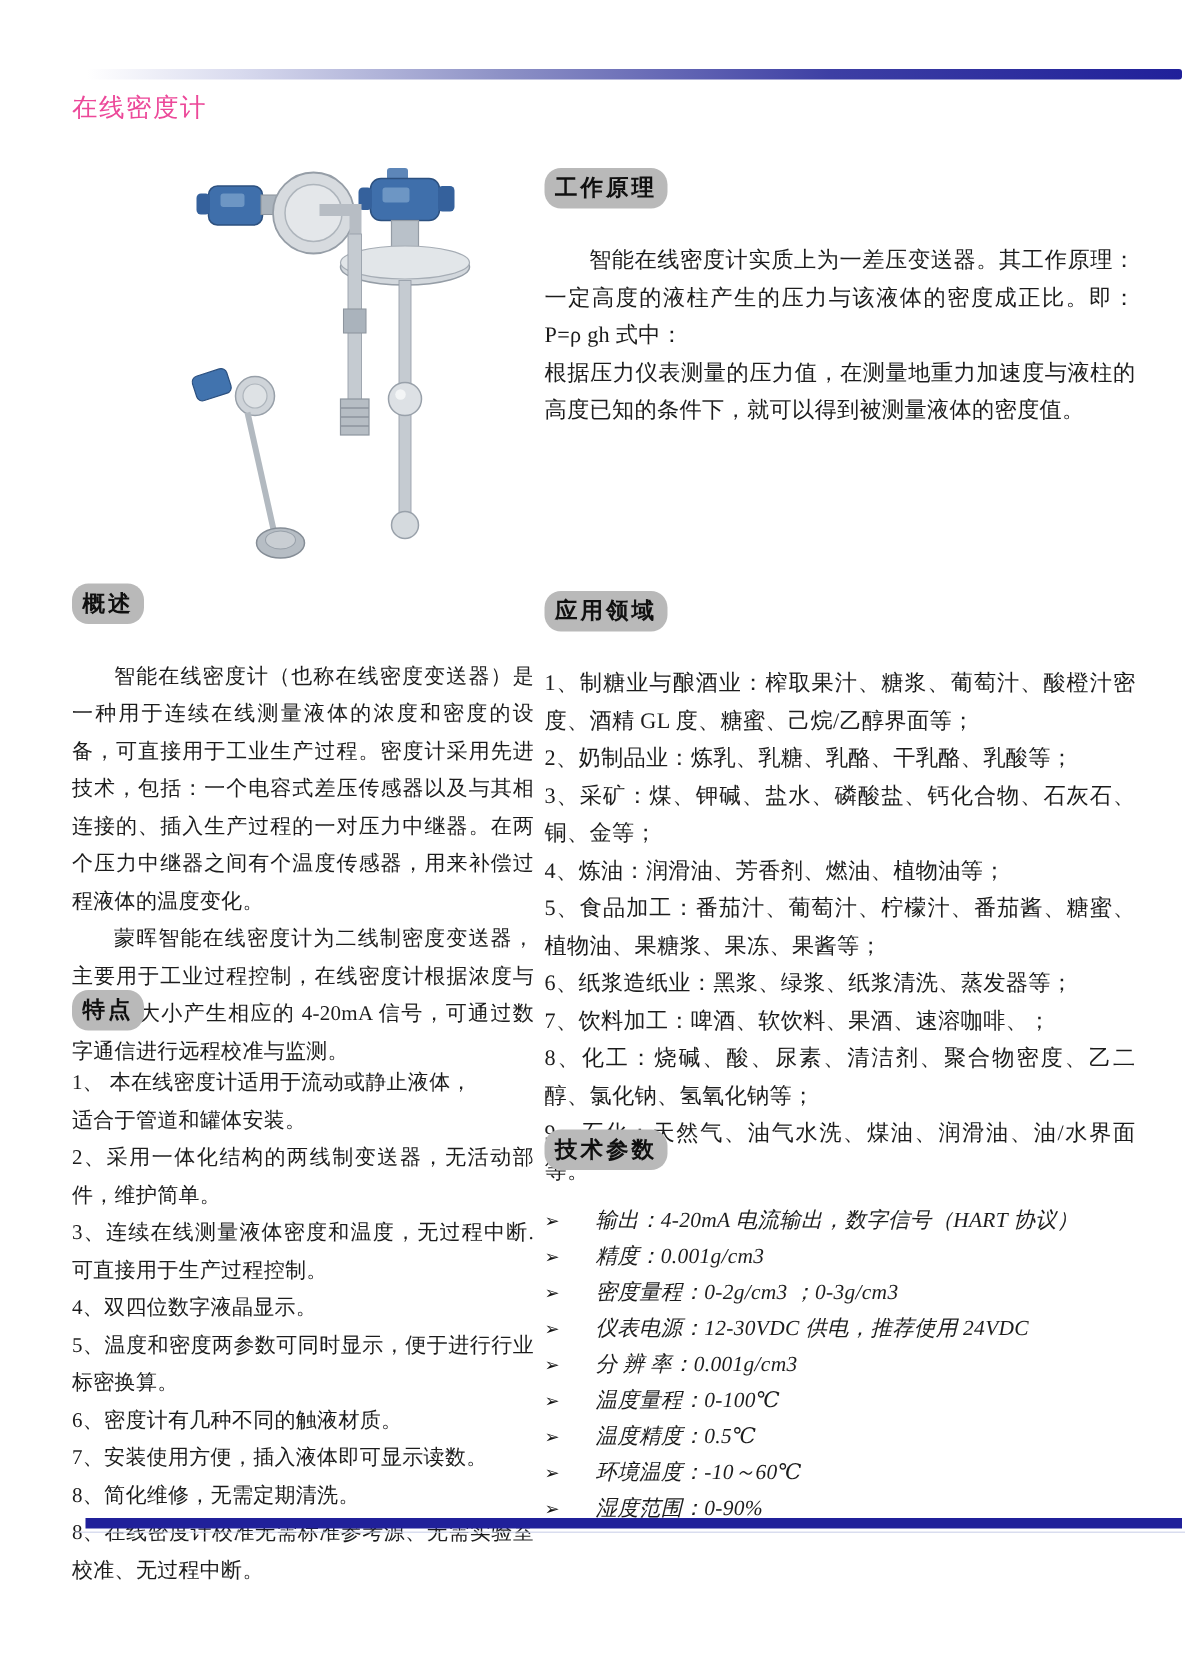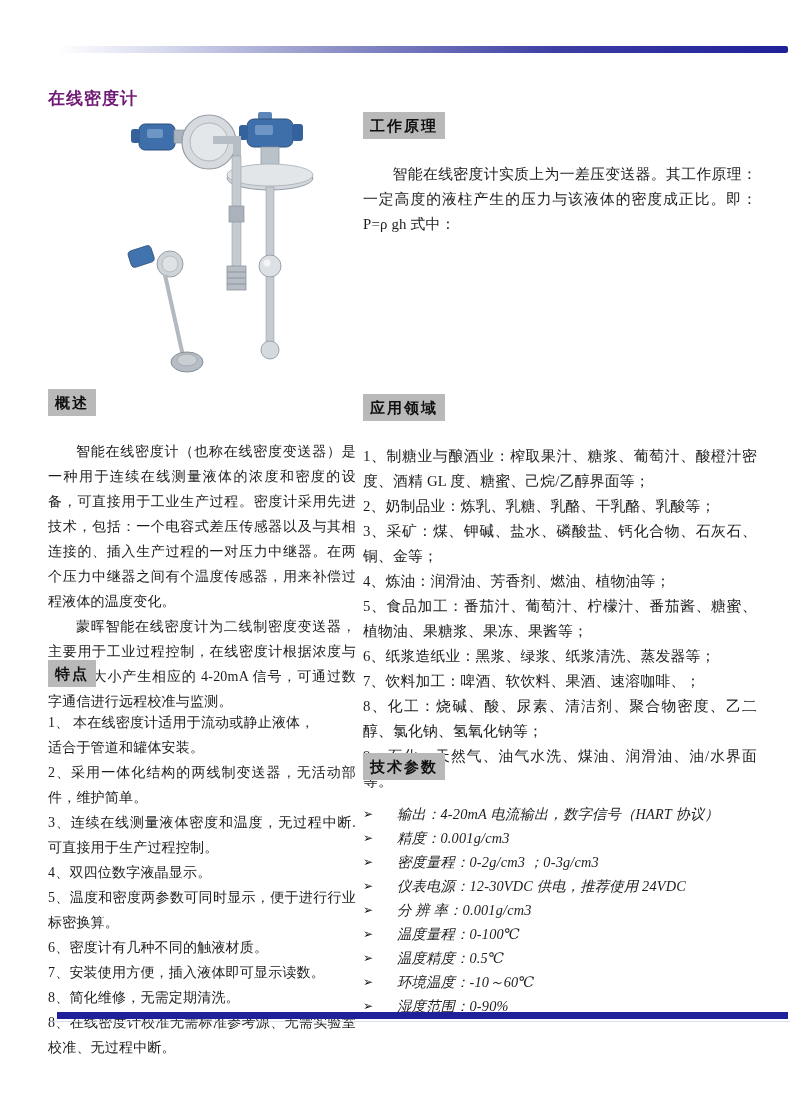--- a/index.html
+++ b/index.html
@@ -17,35 +17,35 @@
   .bottom-bar {
     position:absolute; left:57px; right:2px; top:1012px; height:7px;
     background:#20209a;
   }
   .bottom-hairline {
     position:absolute; left:50px; right:0; top:1021px; height:1px;
     background:#c9cfe8; opacity:.7;
   }
   
   .doc-title {
-    position:absolute; left:48px; top:87px; margin:0;
-    font-size:17px; font-weight:bold; color:#701a75; letter-spacing:1px;
+    position:absolute; left:48px; top:60px; margin:0;
+    font-size:17px; font-weight:normal; color:#ec4899; letter-spacing:1px;
   }
   
   .product-photo { position:absolute; left:103px; top:98px; width:252px; height:286px; }
   
   .sec { position:absolute; }
   .sec-left  { left:48px;  width:308px; }
   .sec-right { left:363px; width:394px; }
   .hwrap { margin:0 0 23px 0; }
   .h {
     display:inline-block; background:#b9b9b9; color:#101010;
     font-family:"Liberation Sans","DejaVu Sans",sans-serif;
     font-weight:bold; font-size:15px; line-height:20px;
-    padding:4px 7px 3px 7px; letter-spacing:2px;
+    padding:4px 7px 3px 7px; letter-spacing:2px;border-radius:11px;
   }
   p { margin:0; text-align:justify; }
   .sec-left p  { font-size:14px;   line-height:25px; letter-spacing:.2px; }
   .sec-right p { font-size:14.8px; line-height:25px; letter-spacing:.2px; }
   .indent { text-indent:2em; }
   .preline { white-space:pre-line; }
   .formula p { text-align:left; padding-left:1.6em; letter-spacing:.5px; }
   .params { margin-top:3px; }
   .param  { display:flex; align-items:flex-start; margin-bottom:1px; }
   .param .bullet {
@@ -130,20 +130,21 @@
       <p class="li preline">6、密度计有几种不同的触液材质。</p>
       <p class="li preline">7、安装使用方便，插入液体即可显示读数。</p>
       <p class="li preline">8、简化维修，无需定期清洗。</p>
       <p class="li preline">8、在线密度计校准无需标准参考源、无需实验室校准、无过程中断。</p>
     </div>
 </div>
 
 <div class="sec sec-right" style="top:112px">
   <div class="hwrap"><span class="h">工作原理</span></div>
   <p class="para indent">智能在线密度计实质上为一差压变送器。其工作原理：一定高度的液柱产生的压力与该液体的密度成正比。即：P=ρ gh  式中：</p>
+  <p class="para">根据压力仪表测量的压力值，在测量地重力加速度与液柱的高度已知的条件下，就可以得到被测量液体的密度值。</p>
 </div>
 
 <div class="sec sec-right" style="top:394px">
   <div class="hwrap"><span class="h">应用领域</span></div>
   <div>
       <p class="li">1、制糖业与酿酒业：榨取果汁、糖浆、葡萄汁、酸橙汁密度、酒精 GL 度、糖蜜、己烷/乙醇界面等；</p>
       <p class="li">2、奶制品业：炼乳、乳糖、乳酪、干乳酪、乳酸等；</p>
       <p class="li">3、采矿：煤、钾碱、盐水、磷酸盐、钙化合物、石灰石、铜、金等；</p>
       <p class="li">4、炼油：润滑油、芳香剂、燃油、植物油等；</p>
       <p class="li">5、食品加工：番茄汁、葡萄汁、柠檬汁、番茄酱、糖蜜、植物油、果糖浆、果冻、果酱等；</p>

